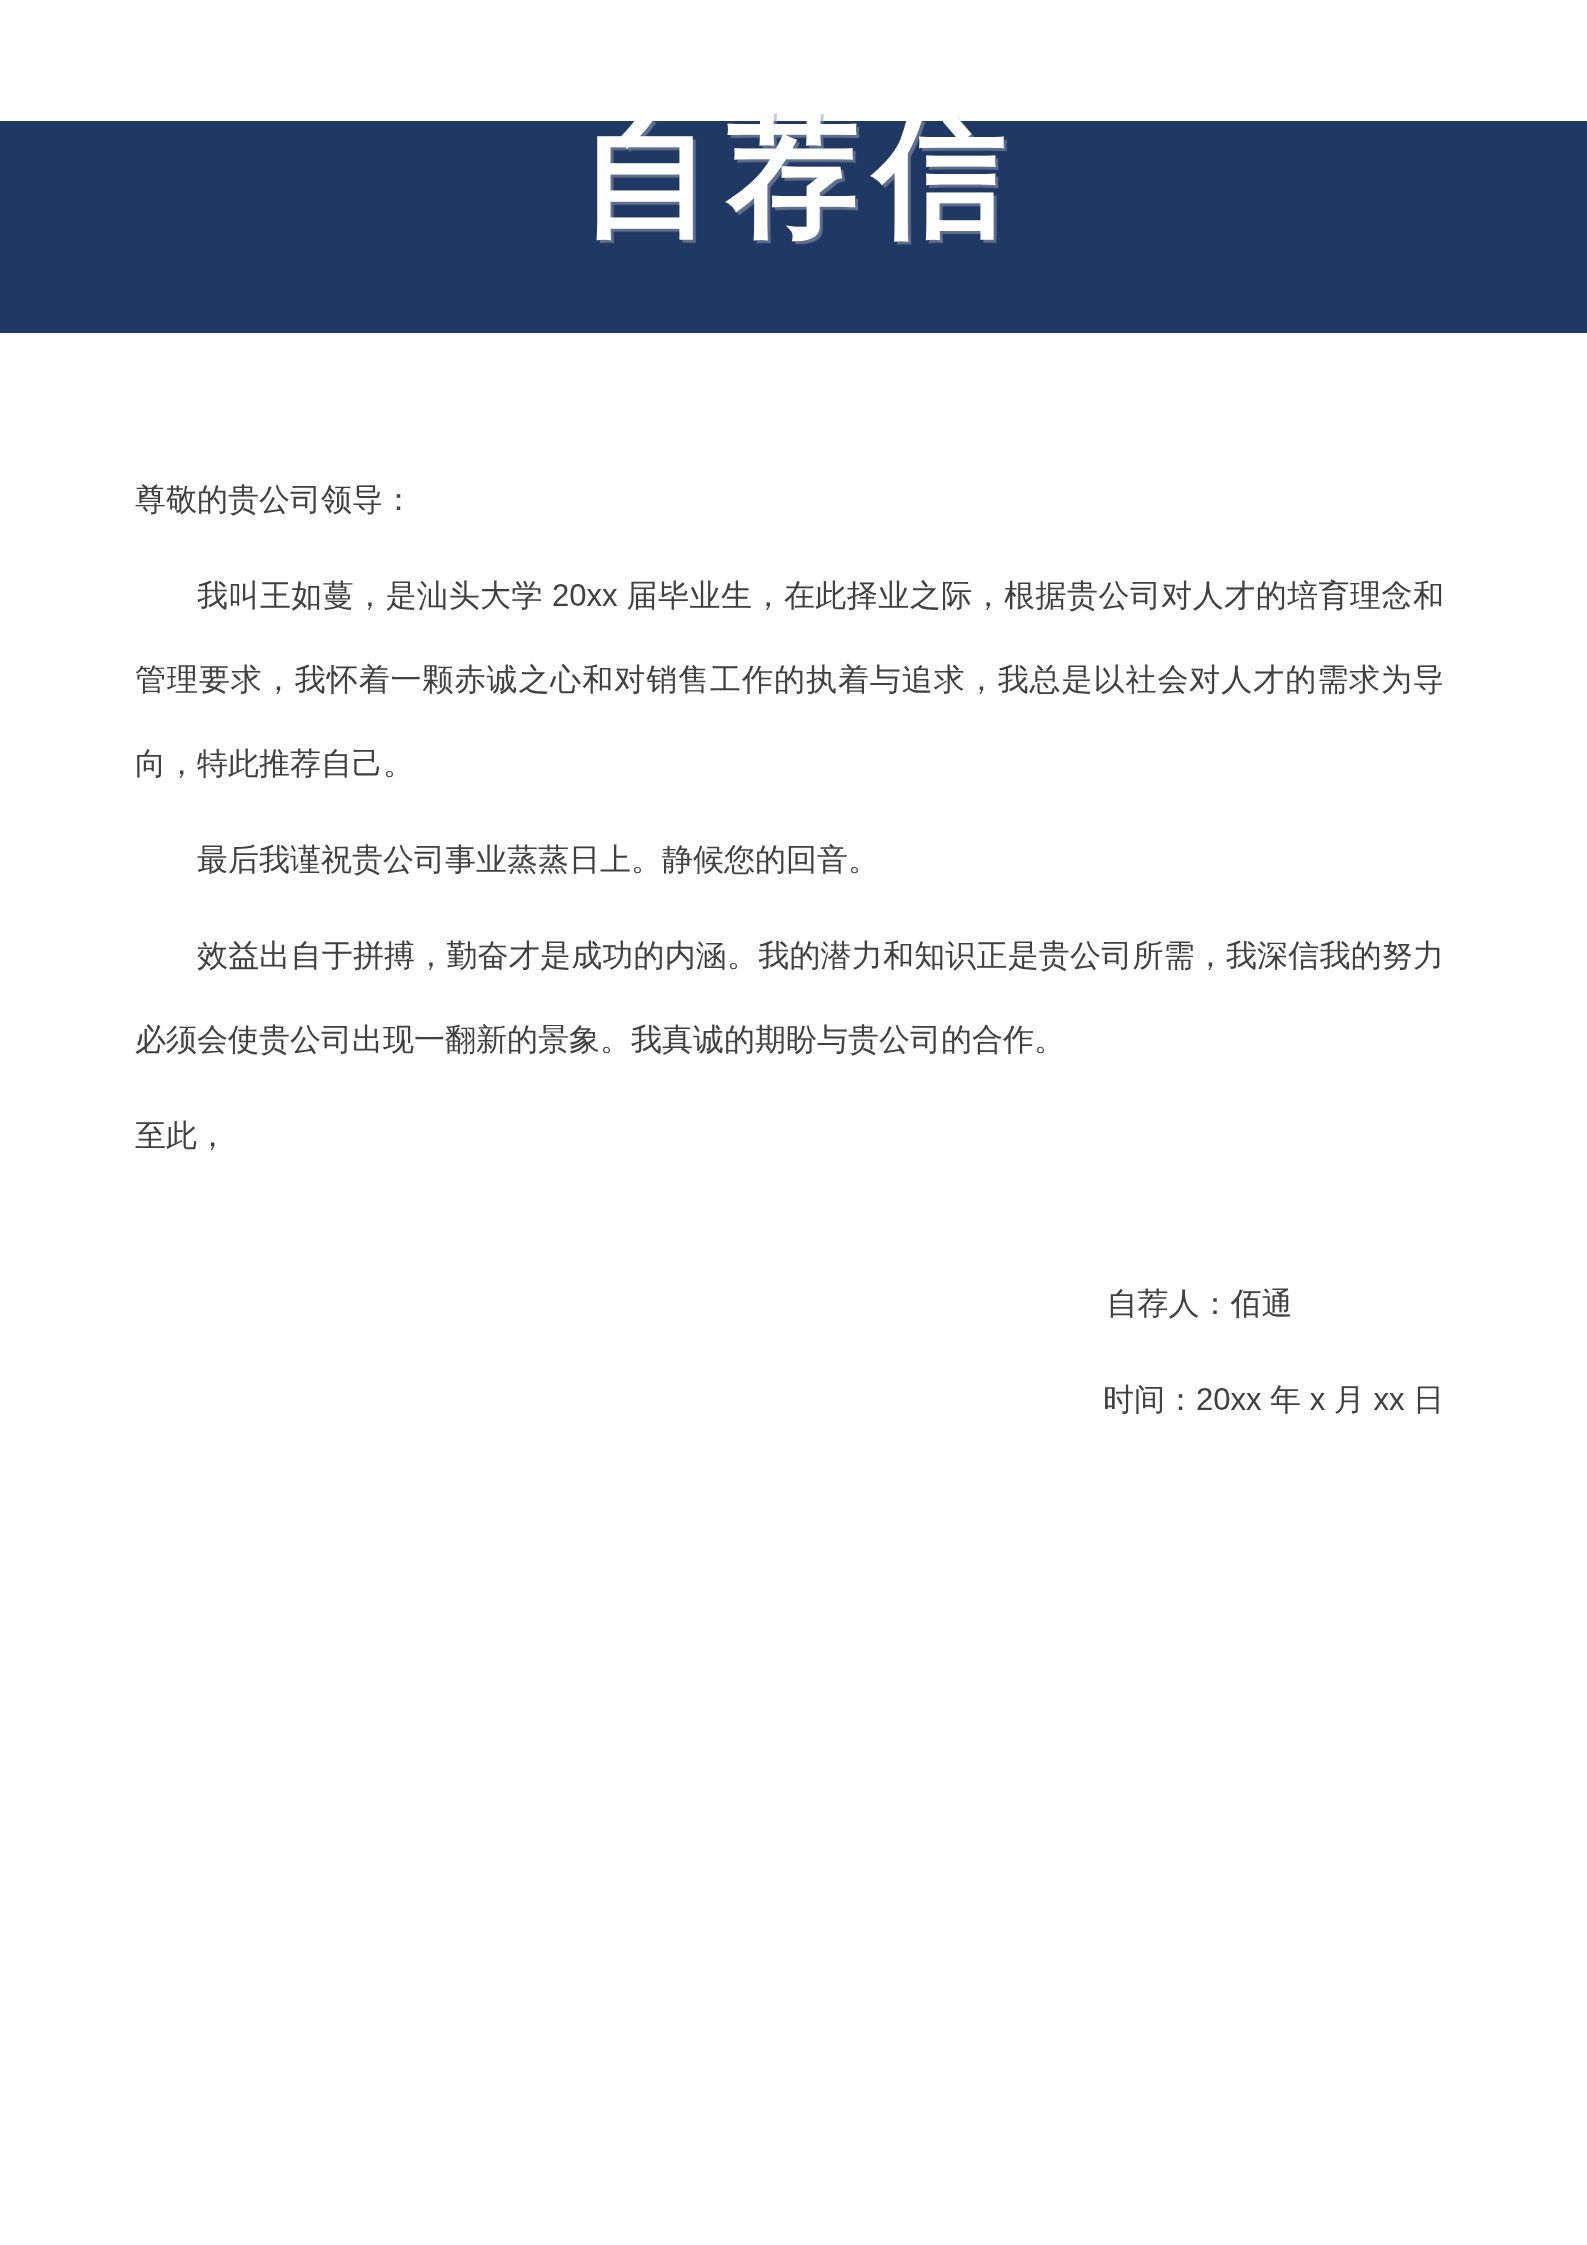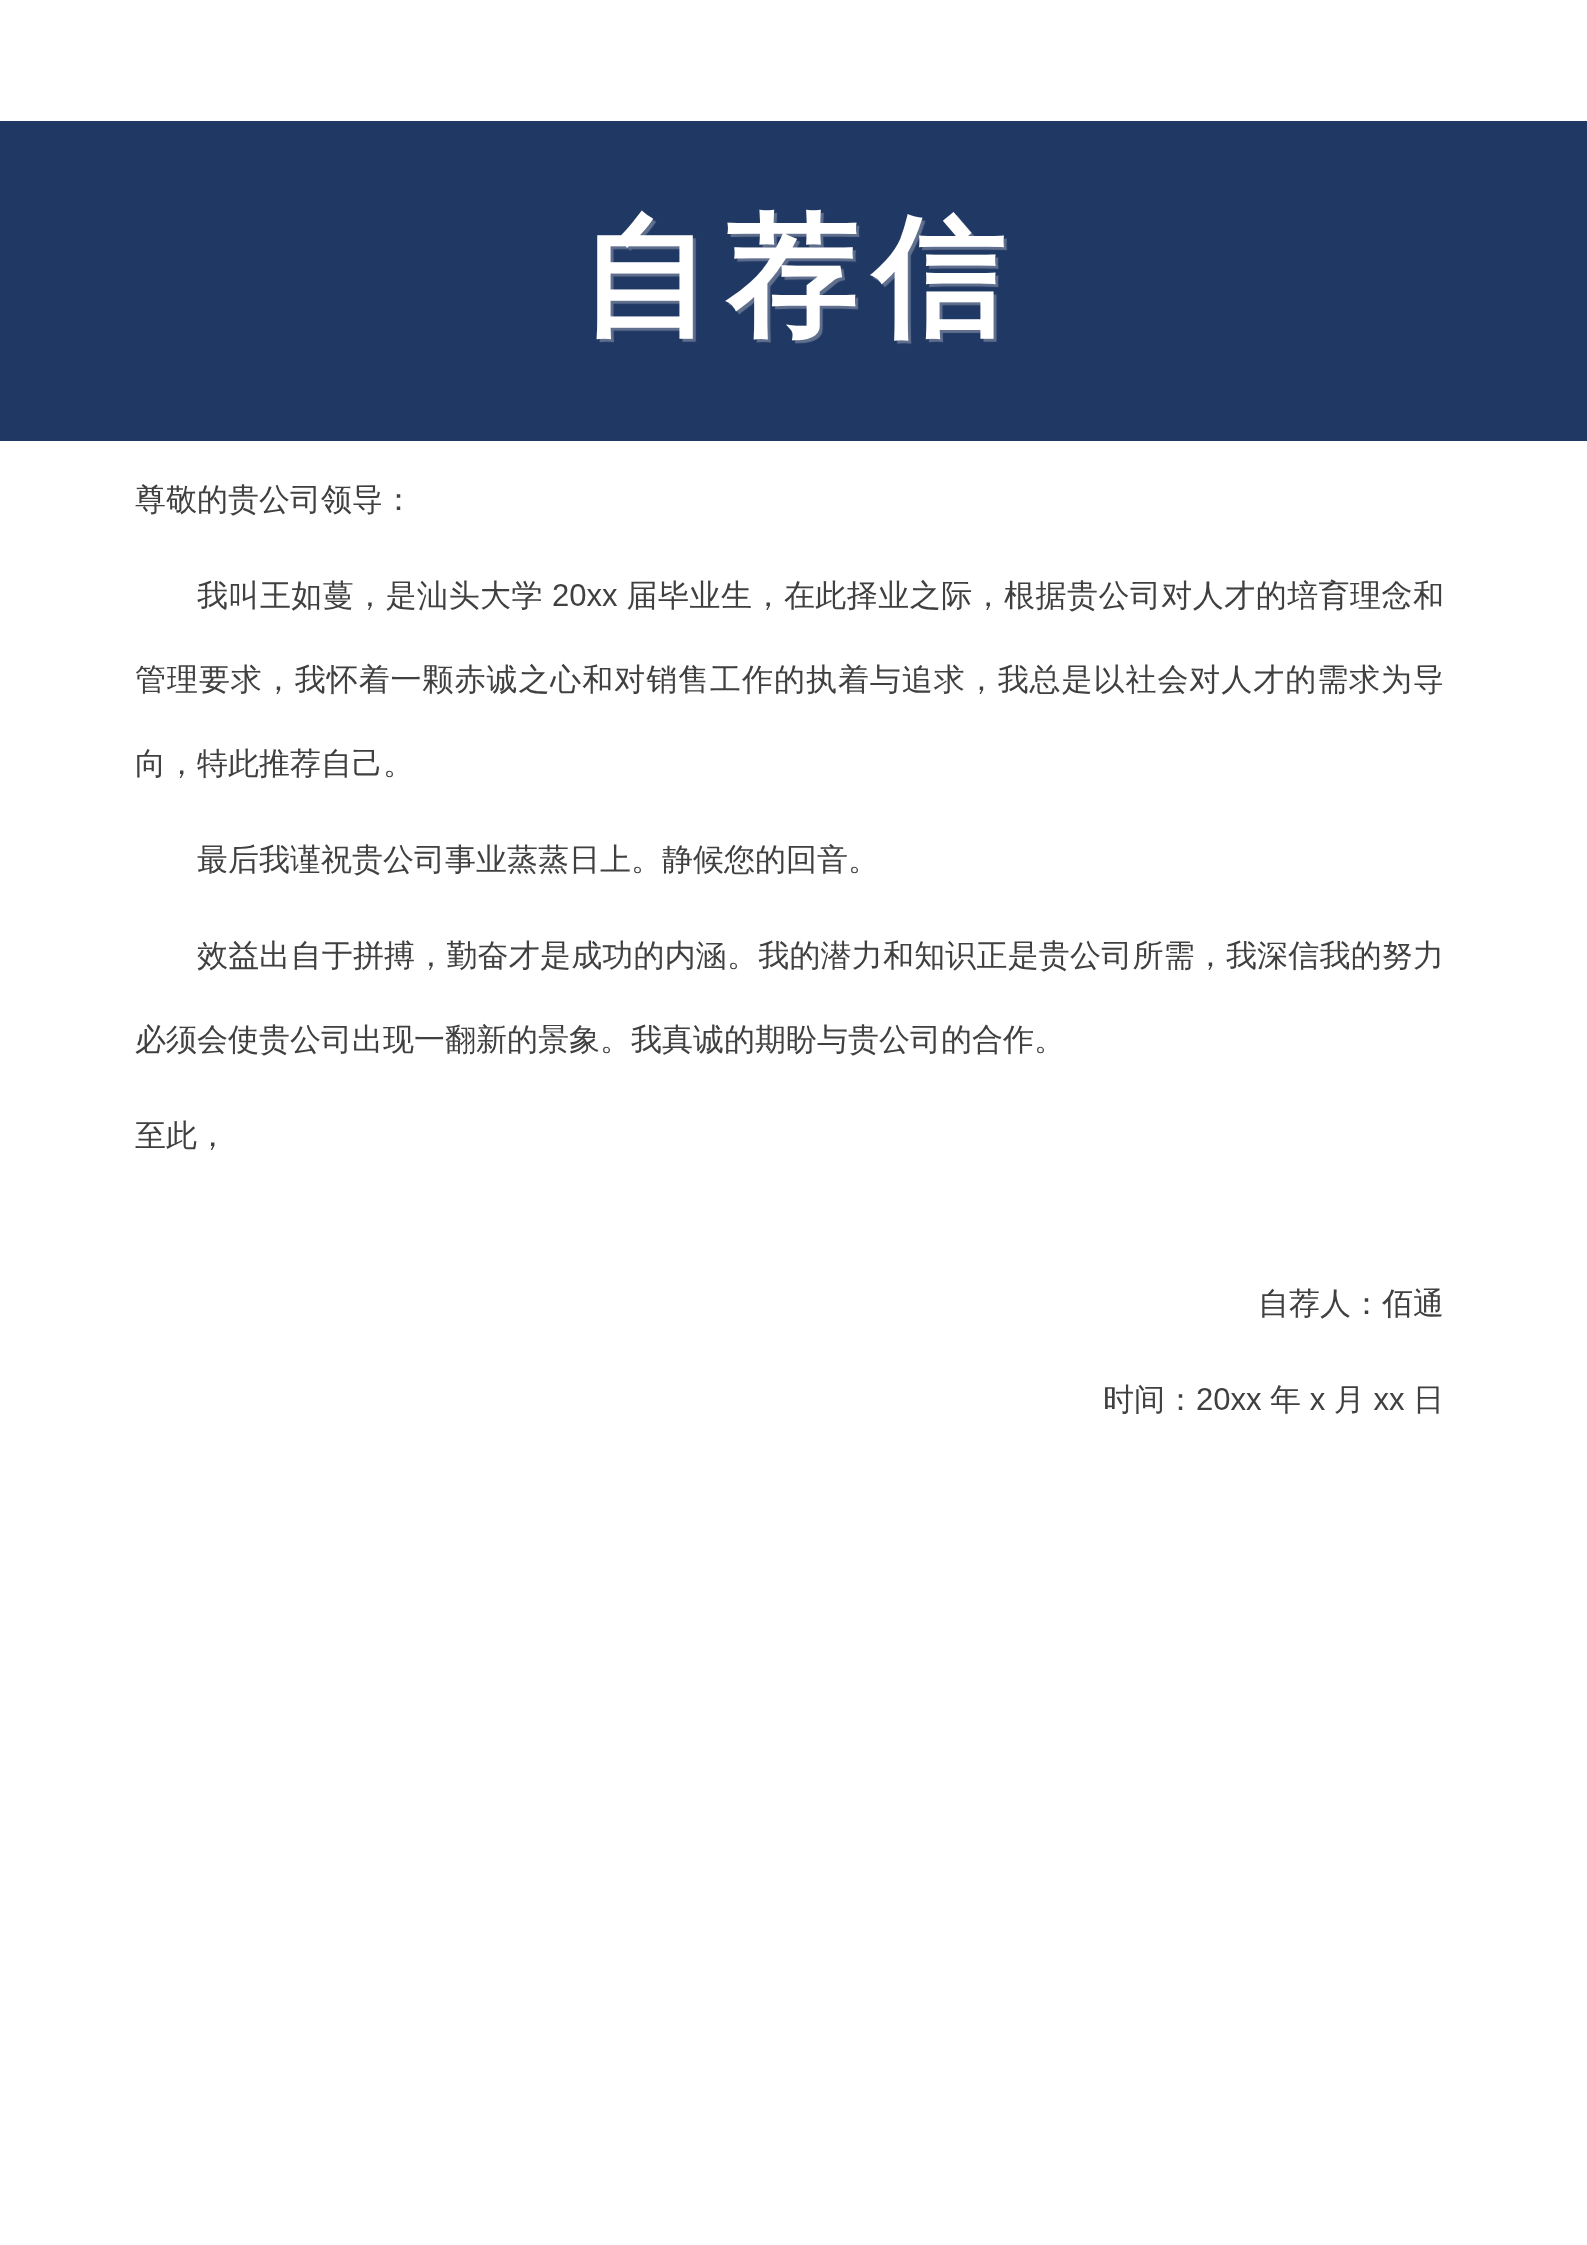--- a/index.html
+++ b/index.html
@@ -13,24 +13,23 @@
     height: 2245px;
     background: #ffffff;
     overflow: hidden;
     font-family: "Liberation Sans", "DejaVu Sans", sans-serif;
   }
   .banner {
     position: absolute;
     top: 121px;
     left: 0;
     width: 100%;
-    height: 320px;
+    height: 212px;
     background: #203864;
     display: flex;
-    align-items: center;
     justify-content: center;
   }
   .banner-title {
     color: #ffffff;
     font-size: 132px;
     font-weight: bold;
     letter-spacing: 0.11em;
     text-indent: 0.11em;
     white-space: nowrap;
     line-height: 1;
@@ -53,21 +52,21 @@
     padding: 0;
   }
   .para {
     text-indent: 62px;
   }
   .no-indent {
     text-indent: 0;
   }
   .sig-name {
     text-indent: 0;
-    text-align: right;
+    text-align: center;
     margin-top: 84px !important;
     margin-left: 832px !important;
   }
   .sig-date {
     text-indent: 0;
     text-align: right;
     margin-left: 768px !important;
   }
 </style>
 </head>

